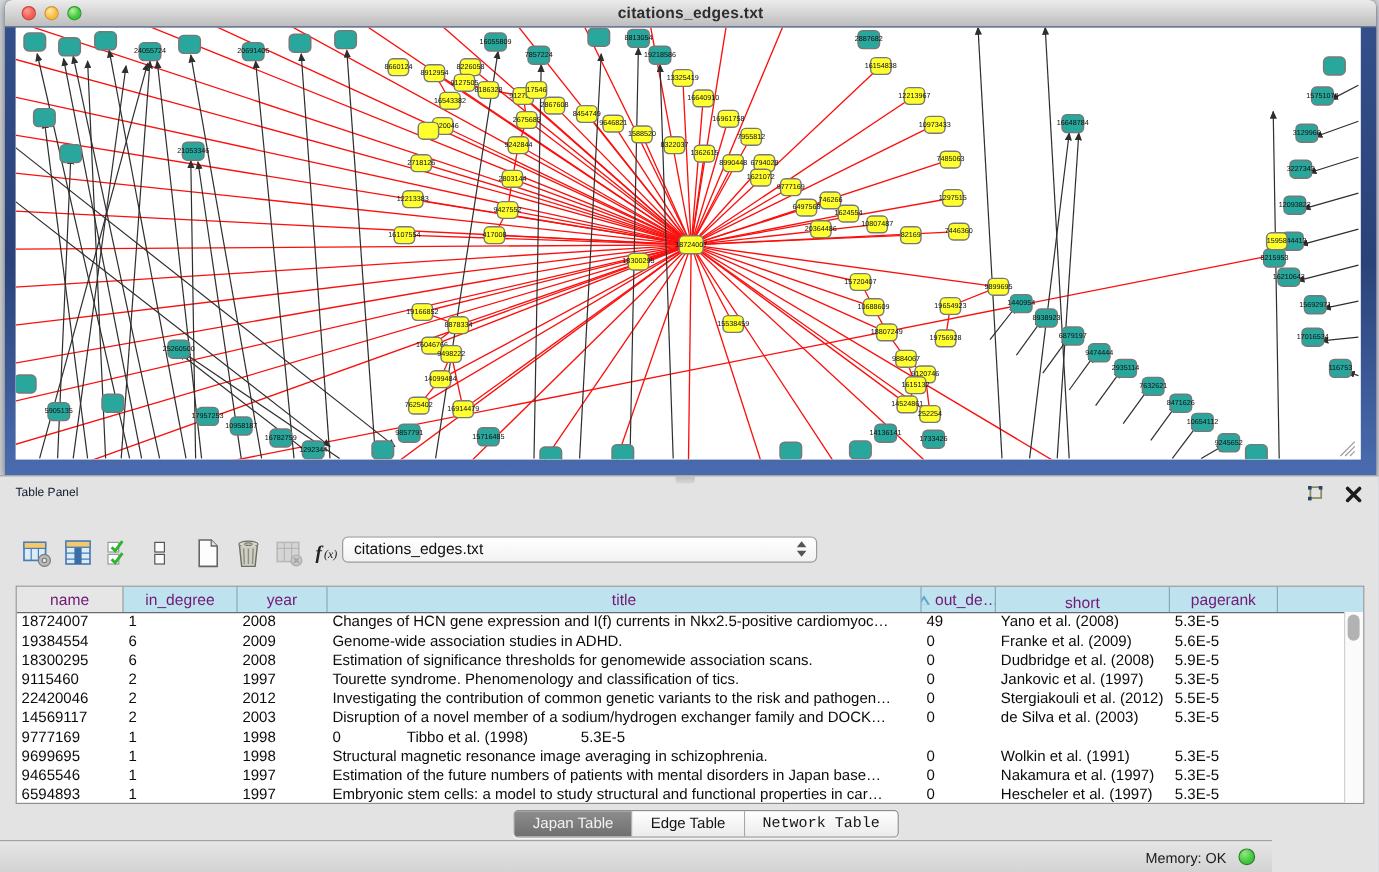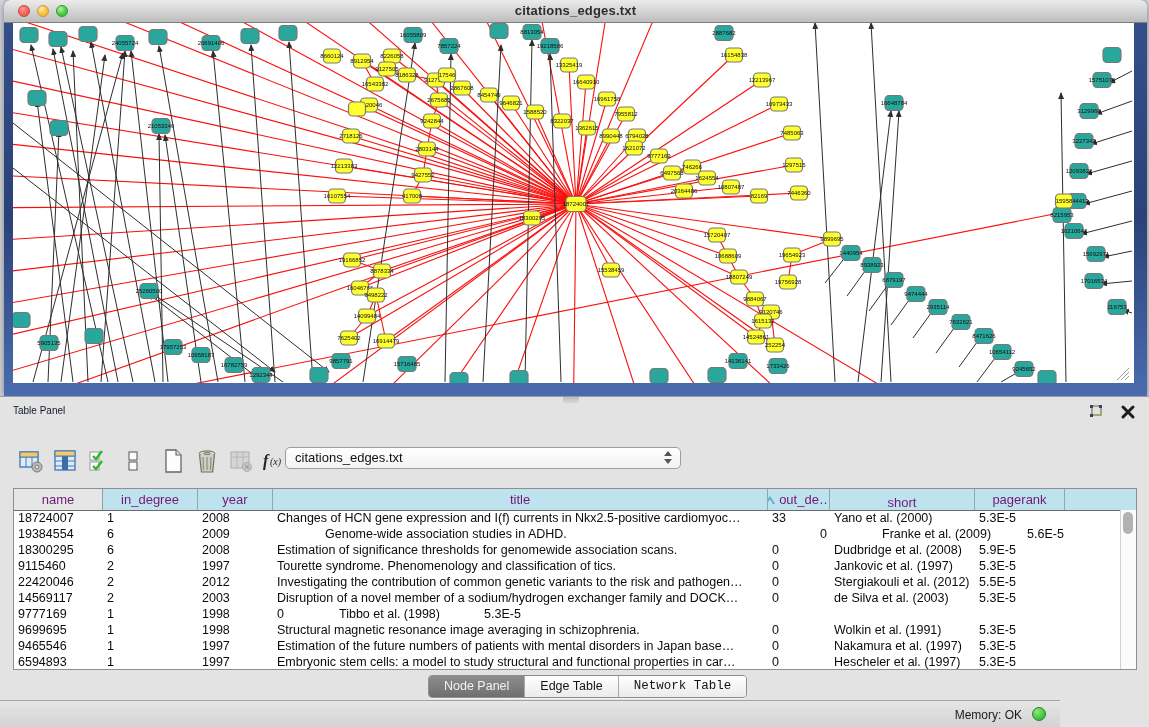--- a/index.html
+++ b/index.html
@@ -620,29 +620,29 @@
           <span>pagerank</span>
         </div>
         <div class="th filler" style="flex: 1 1 0%;"></div>
       </div>
     <div class="tbody" id="tbody">
         <div class="tr">
           <div class="td" style="width: 89px;">18724007</div>
           <div class="td" style="width: 95px;">1</div>
           <div class="td" style="width: 75px;">2008</div>
           <div class="td" style="width: 495px;">Changes of HCN gene expression and I(f) currents in Nkx2.5-positive cardiomyoc…</div>
-          <div class="td" style="width: 62px;">33</div>
-          <div class="td" style="width: 145px;">Yano et al. (2000)</div>
+          <div class="td" style="width: 62px;">49</div>
+          <div class="td" style="width: 145px;">Yano et al. (2008)</div>
           <div class="td" style="width: 90px;">5.3E-5</div>
         </div>
         <div class="tr">
           <div class="td" style="width: 89px;">19384554</div>
           <div class="td" style="width: 95px;">6</div>
           <div class="td" style="width: 75px;">2009</div>
-          <div class="td" style="width: 495px; margin-left: 48px;">Genome-wide association studies in ADHD.</div>
+          <div class="td" style="width: 495px;">Genome-wide association studies in ADHD.</div>
           <div class="td" style="width: 62px;">0</div>
           <div class="td" style="width: 145px;">Franke et al. (2009)</div>
           <div class="td" style="width: 90px;">5.6E-5</div>
         </div>
         <div class="tr">
           <div class="td" style="width: 89px;">18300295</div>
           <div class="td" style="width: 95px;">6</div>
           <div class="td" style="width: 75px;">2008</div>
           <div class="td" style="width: 495px;">Estimation of significance thresholds for genomewide association scans.</div>
           <div class="td" style="width: 62px;">0</div>
@@ -711,21 +711,21 @@
           <div class="td" style="width: 145px;">Hescheler et al. (1997)</div>
           <div class="td" style="width: 90px;">5.3E-5</div>
         </div>
       </div>
     <div class="vscroll">
       <div class="vthumb"></div>
     </div>
   </div>
 
   <div class="seg-tabs" id="segtabs">
-      <div class="seg sel">Node Panel</div>
+      <div class="seg sel">Japan Table</div>
       <div class="seg">Edge Table</div>
       <div class="seg">Network Table</div>
     </div>
 </div>
 
 <div class="status-bar">
   <span class="mem-label">Memory: OK</span>
   <span class="mem-dot"></span>
 </div>
 

